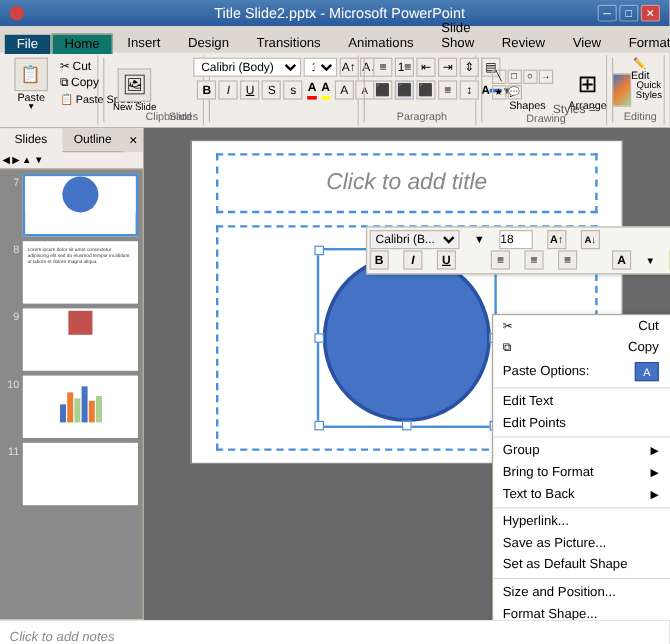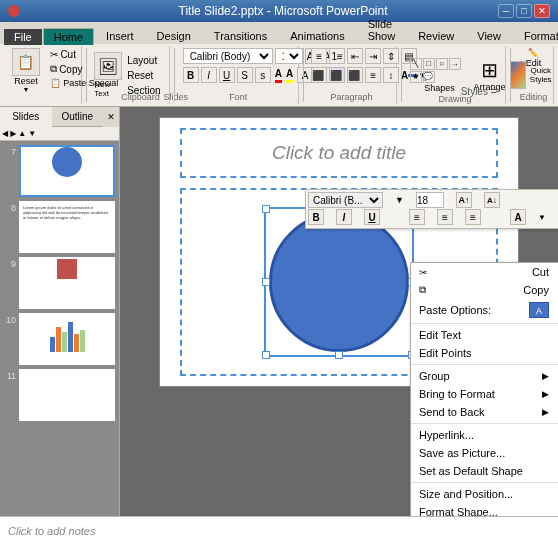--- a/index.html
+++ b/index.html
@@ -139,71 +139,66 @@
   <div class="title-bar-text">Title Slide2.pptx - Microsoft PowerPoint</div>
   <div class="title-bar-buttons">
     <div class="tb-btn">─</div>
     <div class="tb-btn">□</div>
     <div class="tb-btn" style="background:#cc4444;">✕</div>
   </div>
 </div>
 
 <div class="ribbon">
   <div class="ribbon-tabs">
-    <div class="ribbon-tab active" style="background:#404040; color:white; border:none;">File</div>
+    <div class="ribbon-tab active" style="background:#0c4a6e; color:white; border:none;">File</div>
     <div class="ribbon-tab active">Home</div>
     <div class="ribbon-tab">Insert</div>
     <div class="ribbon-tab">Design</div>
     <div class="ribbon-tab">Transitions</div>
     <div class="ribbon-tab">Animations</div>
     <div class="ribbon-tab">Slide Show</div>
     <div class="ribbon-tab">Review</div>
     <div class="ribbon-tab">View</div>
     <div class="ribbon-tab">Format</div>
   </div>
 
   <div class="ribbon-content">
 
     <div class="ribbon-group" style="flex-direction:row; align-items:stretch;">
       <div style="display:flex; flex-direction:column; align-items:center; margin-right:3px;">
         <div class="paste-btn">
           <div class="paste-icon">📋</div>
-          <div style="font-size:9px;">Reset</div>
+          <div style="font-size:9px;">Paste</div>
           <div style="font-size:7px; cursor:pointer;">▼</div>
         </div>
       </div>
       <div class="small-buttons">
         <div class="small-btn">✂ <span>Cut</span></div>
         <div class="small-btn">⧉ <span>Copy</span></div>
         <div class="small-btn" style="font-size:9px;">📋 <span>Paste Special</span></div>
       </div>
       <div class="ribbon-group-label">Clipboard</div>
     </div>
 
     <div class="vert-sep"></div>
 
     <div class="ribbon-group" style="flex-direction:row; min-width:80px;">
       <div style="display:flex; gap:2px; flex:1; align-items:center;">
         <div style="display:flex; flex-direction:column; align-items:center; cursor:pointer;">
           <div style="width:28px; height:28px; background:#e8e4de; border:1px solid #c0b8b0; display:flex; align-items:center; justify-content:center; font-size:16px;">🖼</div>
-          <div style="font-size:8px;">New Text</div>
-        </div>
-        <div style="display:flex; flex-direction:column; gap:2px; font-size:9px;">
-          <div class="small-btn">Layout</div>
-          <div class="small-btn">Reset</div>
-          <div class="small-btn">Section</div>
+          <div style="font-size:8px;">New Slide</div>
         </div>
       </div>
       <div class="ribbon-group-label">Slides</div>
     </div>
 
     <div class="vert-sep"></div>
 
     <div class="ribbon-group" style="min-width:120px;">
-      <div class="ribbon-group-content" style="flex-direction:column; align-items:flex-start;">
+      <div class="ribbon-group-content" style="flex-direction:column; align-items:center;">
         <div class="font-row">
           <select class="font-select">
             <option>Calibri (Body)</option>
           </select>
           <select class="size-select">
             <option>18</option>
           </select>
           <div style="display:flex; gap:1px; font-size:9px;">
             <div class="fmt-btn">A↑</div>
             <div class="fmt-btn">A↓</div>
@@ -222,21 +217,20 @@
           <div style="margin-left:2px;">
             <div style="font-size:10px; font-weight:bold;">A</div>
             <div class="color-bar color-bar-yellow"></div>
           </div>
           <div style="display:flex; align-items:center; gap:1px; margin-left:2px; font-size:9px;">
             <div class="fmt-btn">A</div>
             <div class="fmt-btn" style="font-size:8px;">A</div>
           </div>
         </div>
       </div>
-      <div class="ribbon-group-label">Font</div>
     </div>
 
     <div class="vert-sep"></div>
 
     <div class="ribbon-group" style="min-width:90px;">
       <div class="ribbon-group-content" style="flex-direction:column; align-items:flex-start;">
         <div class="font-row">
           <div class="fmt-btn">≡</div>
           <div class="fmt-btn">1≡</div>
           <div class="fmt-btn">⇤</div>
@@ -440,21 +434,21 @@
       <div class="cm-divider"></div>
       <div class="cm-item">
         <span>Group</span>
         <span class="cm-arrow">▶</span>
       </div>
       <div class="cm-item">
         <span>Bring to Format</span>
         <span class="cm-arrow">▶</span>
       </div>
       <div class="cm-item">
-        <span>Send to Back</span>
+        <span>Text to Back</span>
         <span class="cm-arrow">▶</span>
       </div>
       <div class="cm-divider"></div>
       <div class="cm-item">
         <span>Hyperlink...</span>
       </div>
       <div class="cm-item">
         <span>Save as Picture...</span>
       </div>
       <div class="cm-item">

